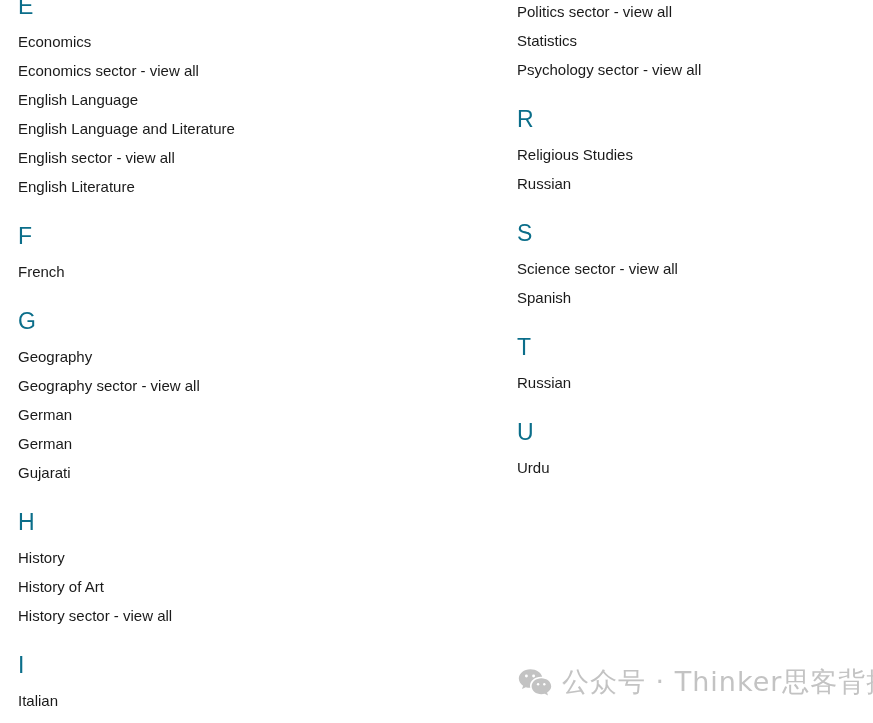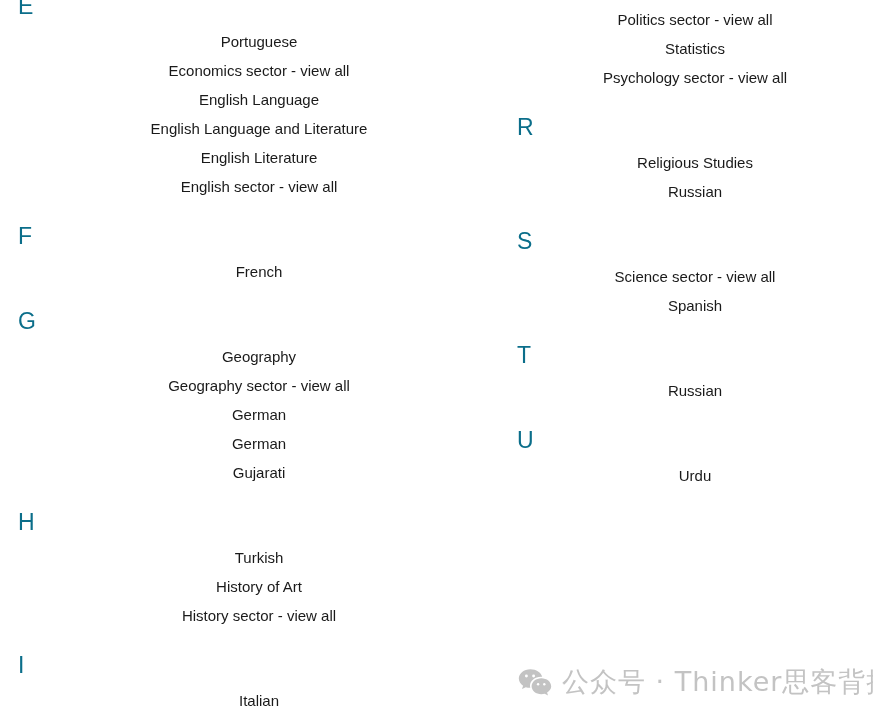--- a/index.html
+++ b/index.html
@@ -71,23 +71,22 @@
   .subject-list {
     list-style: none;
     margin: 0;
     padding: 0;
   }
 
   .subject-item {
     font-size: 15px;
     line-height: 15px;
     color: #1a1a1a;
-    margin: 12px 0 14px 0;
+    margin: 4px 0 14px 0;
     white-space: nowrap;
-    text-align: center;
   }
 
   .subject-item:last-child {
     margin-bottom: 0;
   }
 
   .subject-link {
     color: #1a1a1a;
     text-decoration: none;
     cursor: pointer;
@@ -126,26 +125,26 @@
 <body>
 
 <div class="page">
 
   <div class="columns">
 
     <div class="column column-left">
         <div class="letter-group">
           <h2 class="letter-heading">E</h2>
           <ul class="subject-list">
-            <li class="subject-item"><a class="subject-link" href="#">Portuguese</a></li>
+            <li class="subject-item"><a class="subject-link" href="#">Economics</a></li>
             <li class="subject-item"><a class="subject-link" href="#">Economics sector - view all</a></li>
             <li class="subject-item"><a class="subject-link" href="#">English Language</a></li>
             <li class="subject-item"><a class="subject-link" href="#">English Language and Literature</a></li>
+            <li class="subject-item"><a class="subject-link" href="#">English sector - view all</a></li>
             <li class="subject-item"><a class="subject-link" href="#">English Literature</a></li>
-            <li class="subject-item"><a class="subject-link" href="#">English sector - view all</a></li>
           </ul>
         </div>
         <div class="letter-group">
           <h2 class="letter-heading">F</h2>
           <ul class="subject-list">
             <li class="subject-item"><a class="subject-link" href="#">French</a></li>
           </ul>
         </div>
         <div class="letter-group">
           <h2 class="letter-heading">G</h2>
@@ -153,21 +152,21 @@
             <li class="subject-item"><a class="subject-link" href="#">Geography</a></li>
             <li class="subject-item"><a class="subject-link" href="#">Geography sector - view all</a></li>
             <li class="subject-item"><a class="subject-link" href="#">German</a></li>
             <li class="subject-item"><a class="subject-link" href="#">German</a></li>
             <li class="subject-item"><a class="subject-link" href="#">Gujarati</a></li>
           </ul>
         </div>
         <div class="letter-group">
           <h2 class="letter-heading">H</h2>
           <ul class="subject-list">
-            <li class="subject-item"><a class="subject-link" href="#">Turkish</a></li>
+            <li class="subject-item"><a class="subject-link" href="#">History</a></li>
             <li class="subject-item"><a class="subject-link" href="#">History of Art</a></li>
             <li class="subject-item"><a class="subject-link" href="#">History sector - view all</a></li>
           </ul>
         </div>
         <div class="letter-group">
           <h2 class="letter-heading">I</h2>
           <ul class="subject-list">
             <li class="subject-item"><a class="subject-link" href="#">Italian</a></li>
           </ul>
         </div>

